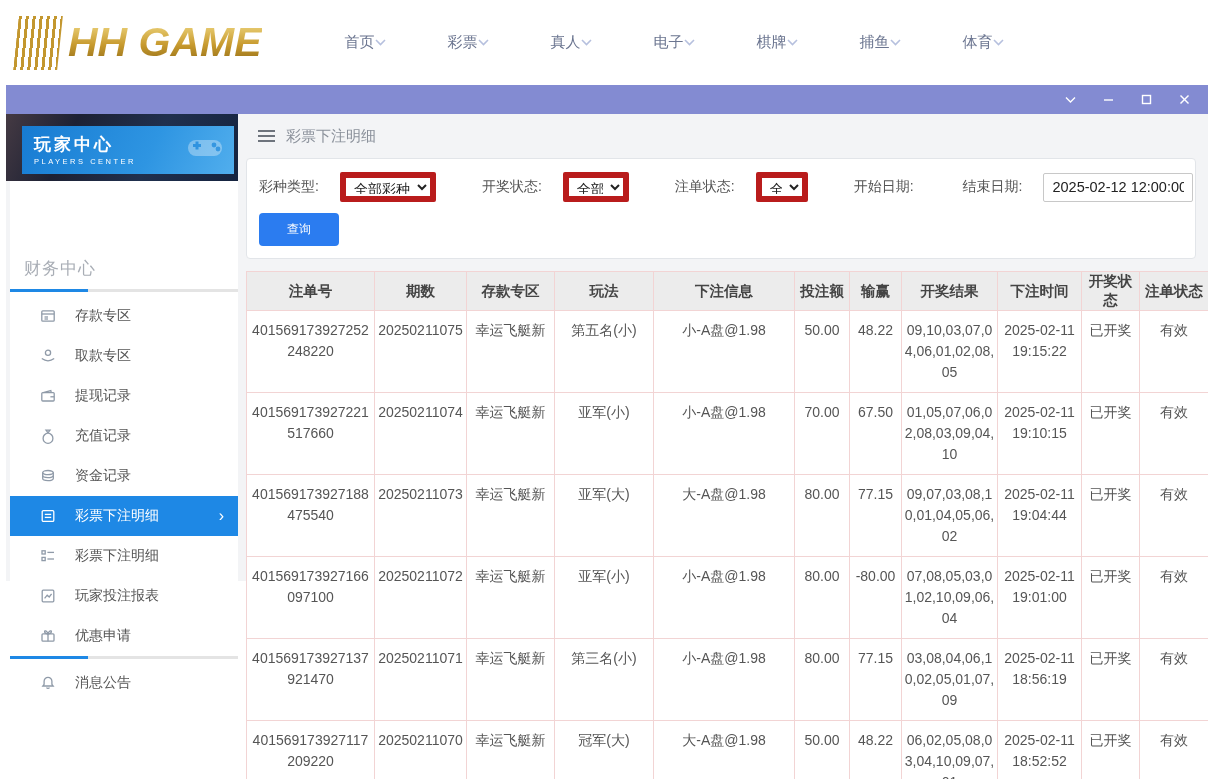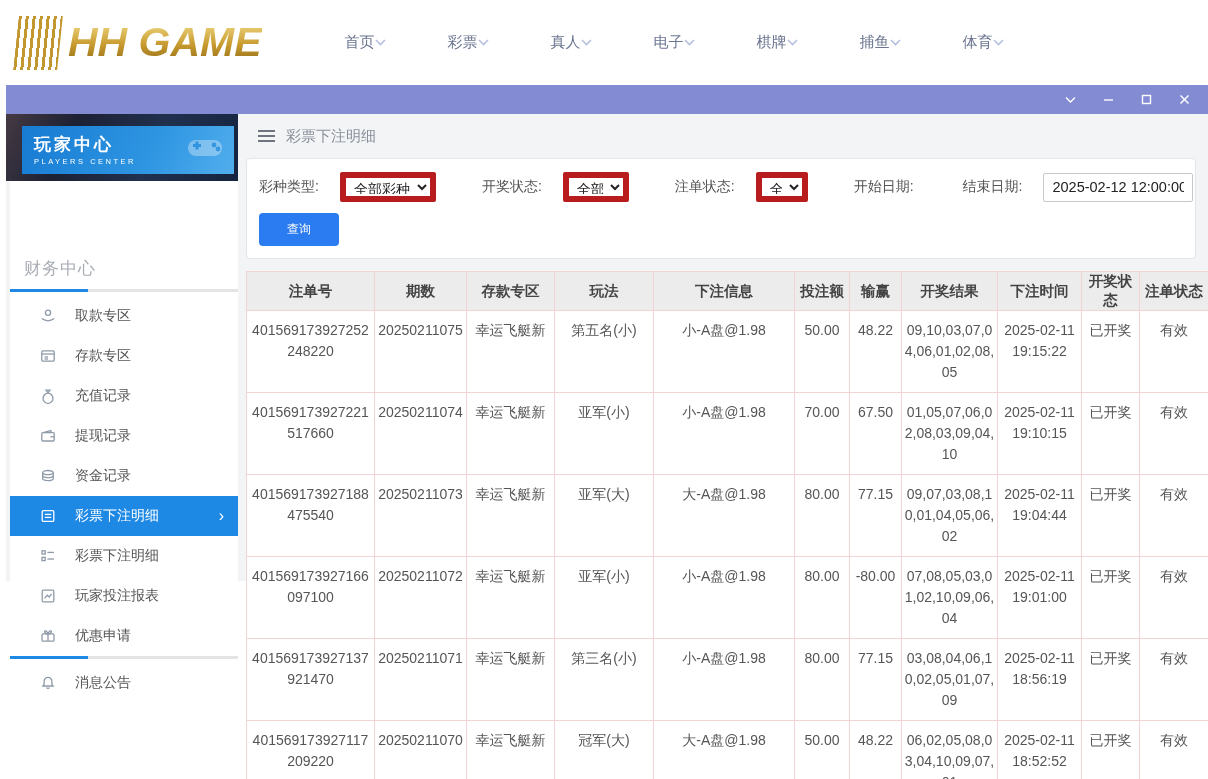--- a/index.html
+++ b/index.html
@@ -168,48 +168,48 @@
         <rect x="9.5" y="7.5" width="3" height="8" fill="#177bd2"></rect>
     </svg>
   </div>
   <div class="sidebar">
     <div style="height:62px"></div>
     <div id="side-sections">
         <div class="section-title">财务中心</div>
         <div class="section-rule"></div>
         <div class="side-item">
           <span class="icon"><svg viewBox="0 0 16 16">
-              <circle cx="8" cy="4.8" r="2.6"></circle>
-              <path d="M1.8 10.6q6.2 4.6 12.4 0"></path>
-            </svg></span>
-          <span>取款专区</span>
-        </div>
-        <div class="side-item">
-          <span class="icon"><svg viewBox="0 0 16 16">
               <rect x="1.8" y="2.8" width="12.4" height="10.4" rx="1"></rect>
               <line x1="1.8" y1="6" x2="14.2" y2="6"></line>
               <line x1="4.5" y1="9" x2="8" y2="9"></line>
               <line x1="4.5" y1="11" x2="8" y2="11"></line>
             </svg></span>
           <span>存款专区</span>
         </div>
         <div class="side-item">
           <span class="icon"><svg viewBox="0 0 16 16">
-              <path d="M6 2.2h4L8 4.8z"></path>
-              <path d="M8 4.8c-3.4 1-4.9 3.2-4.9 5.6a4.9 4.9 0 0 0 9.8 0c0-2.4-1.5-4.6-4.9-5.6z"></path>
-            </svg></span>
-          <span>充值记录</span>
+              <circle cx="8" cy="4.8" r="2.6"></circle>
+              <path d="M1.8 10.6q6.2 4.6 12.4 0"></path>
+            </svg></span>
+          <span>取款专区</span>
         </div>
         <div class="side-item">
           <span class="icon"><svg viewBox="0 0 16 16">
               <path d="M3.2 4.6l7.6-2 .5 2"></path>
               <rect x="1.8" y="4.6" width="12.4" height="8.4" rx="1"></rect>
               <line x1="10.4" y1="8.8" x2="14.2" y2="8.8"></line>
             </svg></span>
           <span>提现记录</span>
+        </div>
+        <div class="side-item">
+          <span class="icon"><svg viewBox="0 0 16 16">
+              <path d="M6 2.2h4L8 4.8z"></path>
+              <path d="M8 4.8c-3.4 1-4.9 3.2-4.9 5.6a4.9 4.9 0 0 0 9.8 0c0-2.4-1.5-4.6-4.9-5.6z"></path>
+            </svg></span>
+          <span>充值记录</span>
         </div>
         <div class="side-item">
           <span class="icon"><svg viewBox="0 0 16 16">
               <ellipse cx="8" cy="4.6" rx="5.3" ry="2.1"></ellipse>
               <path d="M2.7 4.6v6c0 1.2 2.4 2.1 5.3 2.1s5.3-.9 5.3-2.1v-6"></path>
               <path d="M2.7 7.6c0 1.2 2.4 2.1 5.3 2.1s5.3-.9 5.3-2.1"></path>
             </svg></span>
           <span>资金记录</span>
         </div>
         <div class="side-item active">

